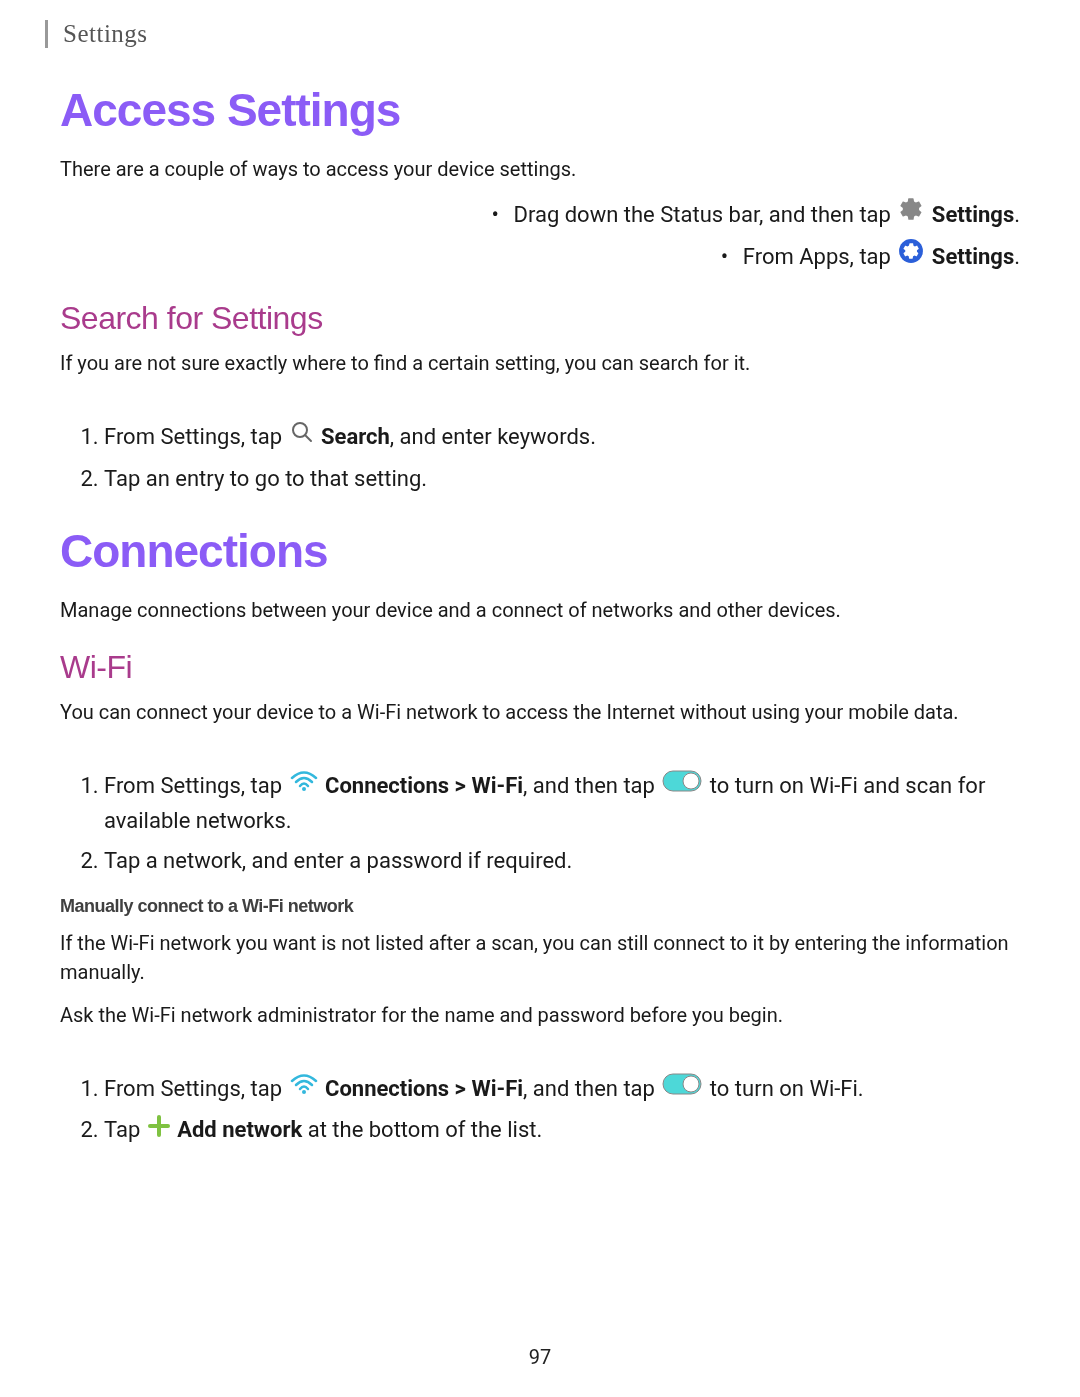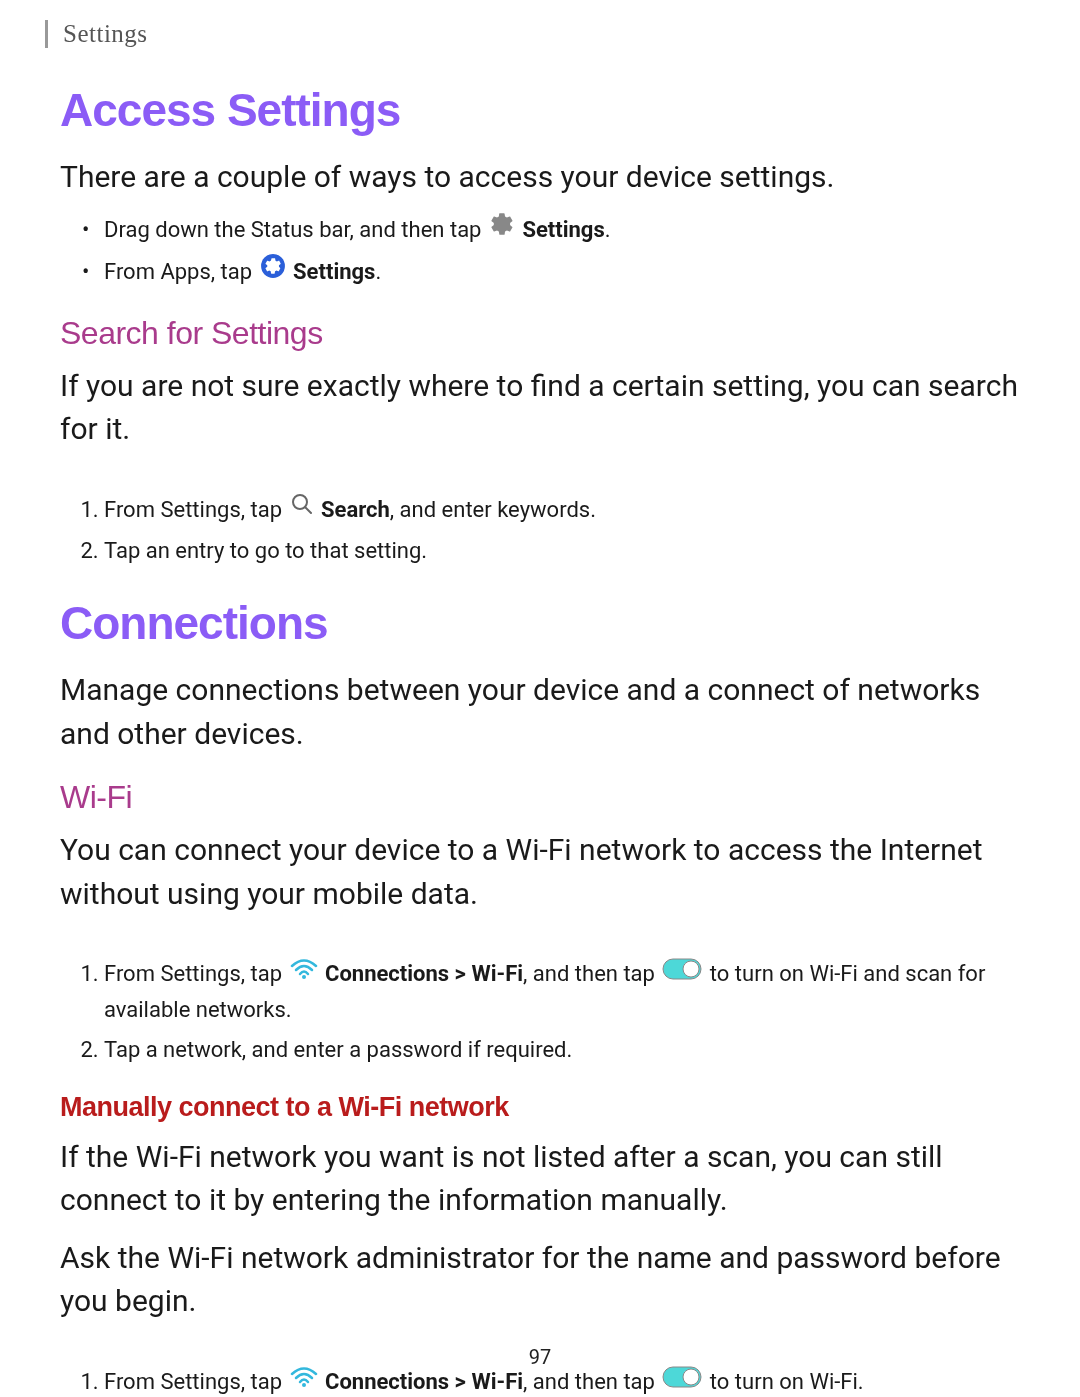--- a/index.html
+++ b/index.html
@@ -37,37 +37,37 @@
       font-family: "Trebuchet MS", Tahoma, sans-serif;
       font-size: 32px;
       font-weight: 400;
       color: #A93B8C;
       margin-top: 24px;
       margin-bottom: 12px;
       letter-spacing: -0.5px;
     }
     h3 {
       font-family: "Trebuchet MS", Tahoma, sans-serif;
-      font-size: 27px;
+      font-size: 18px;
       font-weight: 700;
-      color: #b91c1c;
-      margin-top: 25px;
+      color: #404040;
+      margin-top: 18px;
       margin-bottom: 12px;
       letter-spacing: -0.5px;
     }
     p {
-      font-size: 30px;
+      font-size: 20px;
       line-height: 1.45;
       margin-bottom: 14px;
     }
     ul, ol {
       padding-left: 44px;
       margin-bottom: 12px;
     }
-    ul { list-style-type: none; }
+    ul { list-style-type: none; text-align: right; }
     ul li::before {
       content: "•";
       position: absolute;
       margin-left: -22px;
       font-size: 22px;
     }
     li {
       font-size: 22px;
       line-height: 1.55;
       margin-bottom: 6px;

